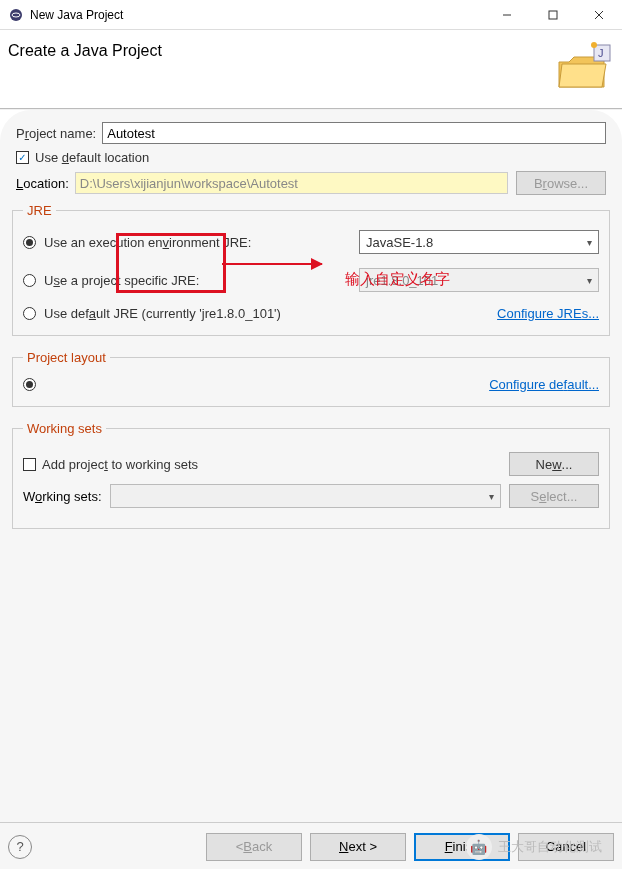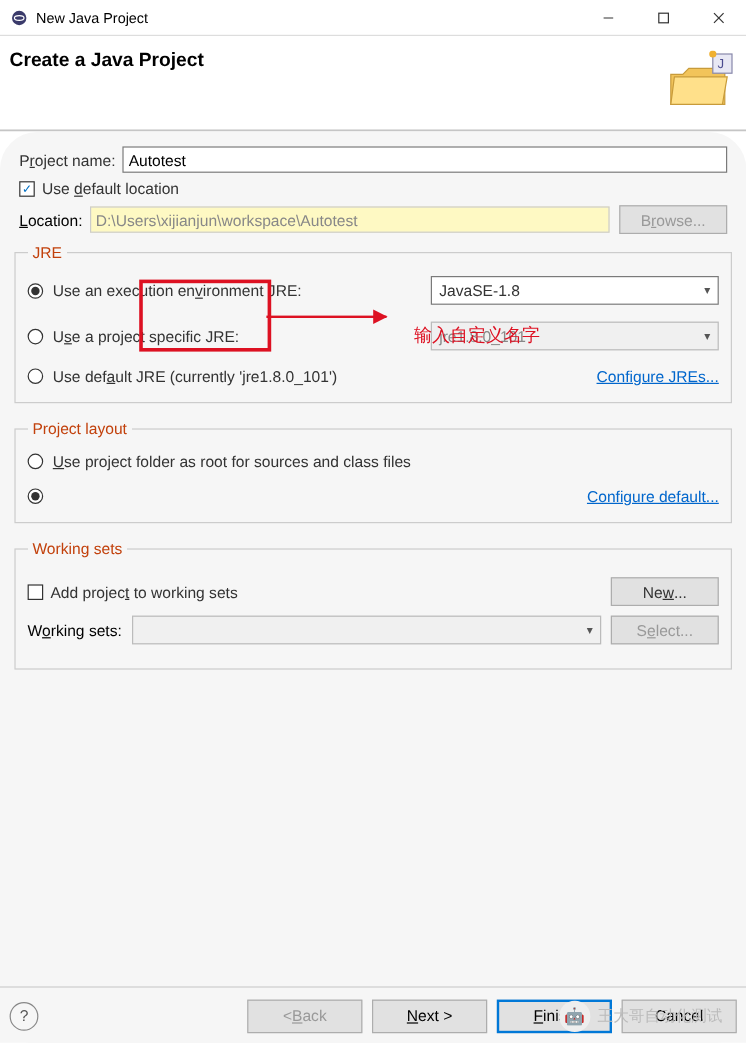--- a/index.html
+++ b/index.html
@@ -7,21 +7,21 @@
 
 .titlebar { height: 30px; display: flex; align-items: center; padding: 0 0 0 8px; border-bottom: 1px solid #ddd; background: #fff; }
 .titlebar .icon-slot { width: 16px; height: 16px; margin-right: 6px; display:flex; align-items:center; justify-content:center; }
 .titlebar .title { font-size: 12px; color: #000; flex: 1; }
 .winbtns { display: flex; height: 100%; }
 .winbtn { width: 46px; height: 100%; display: flex; align-items: center; justify-content: center; font-size: 11px; color: #333; }
 .winbtn svg { stroke: #333; }
 
 .header-area { padding: 12px 8px 16px 8px; background: #fff; display: flex; align-items: flex-start; }
 .header-text { flex: 1; }
-.header-title { font-size: 16px; font-weight: bold; color: #000; margin-bottom: 6px; }
+.header-title { font-size: 16px; font-weight: normal; color: #000; margin-bottom: 6px; }
 .header-sub { font-size: 13px; color: #000; padding-left: 4px; }
 .header-icon { width: 60px; height: 50px; position: relative; }
 
 .divider { height: 2px; border-top: 1px solid #bbb; background: #f0f0f0; }
 
 .content { padding: 6px 4px 4px 4px; background: #f6f6f6; height: 760px; position: relative; border-radius: 31px; }
 
 .row { display: flex; align-items: center; margin: 6px 12px; font-size: 13px; color: #333; }
 .row-label { margin-right: 6px; }
 
@@ -165,26 +165,20 @@
       <div class="jre-left">
         <span class="radio"></span>
         <span><span>Use def</span><span class="underline">a</span><span>ult JRE (currently 'jre1.8.0_101')</span></span>
       </div>
       <span class="link"><span>Configure JR</span><span class="underline">E</span><span>s...</span></span>
     </div>
   </fieldset>
 
   <fieldset>
     <legend>Project layout</legend>
-    <div class="jre-row">
-      <div class="jre-left">
-        <span class="radio"></span>
-        <span><span class="underline">U</span><span>se project folder as root for sources and class files</span></span>
-      </div>
-    </div>
     <div class="jre-row" style="margin-bottom:2px;">
       <div class="jre-left">
         <span class="radio checked"></span>
       </div>
       <span class="link"><span>Configure de</span><span class="underline">f</span><span>ault...</span></span>
     </div>
   </fieldset>
 
   <fieldset>
     <legend>Working sets</legend>

